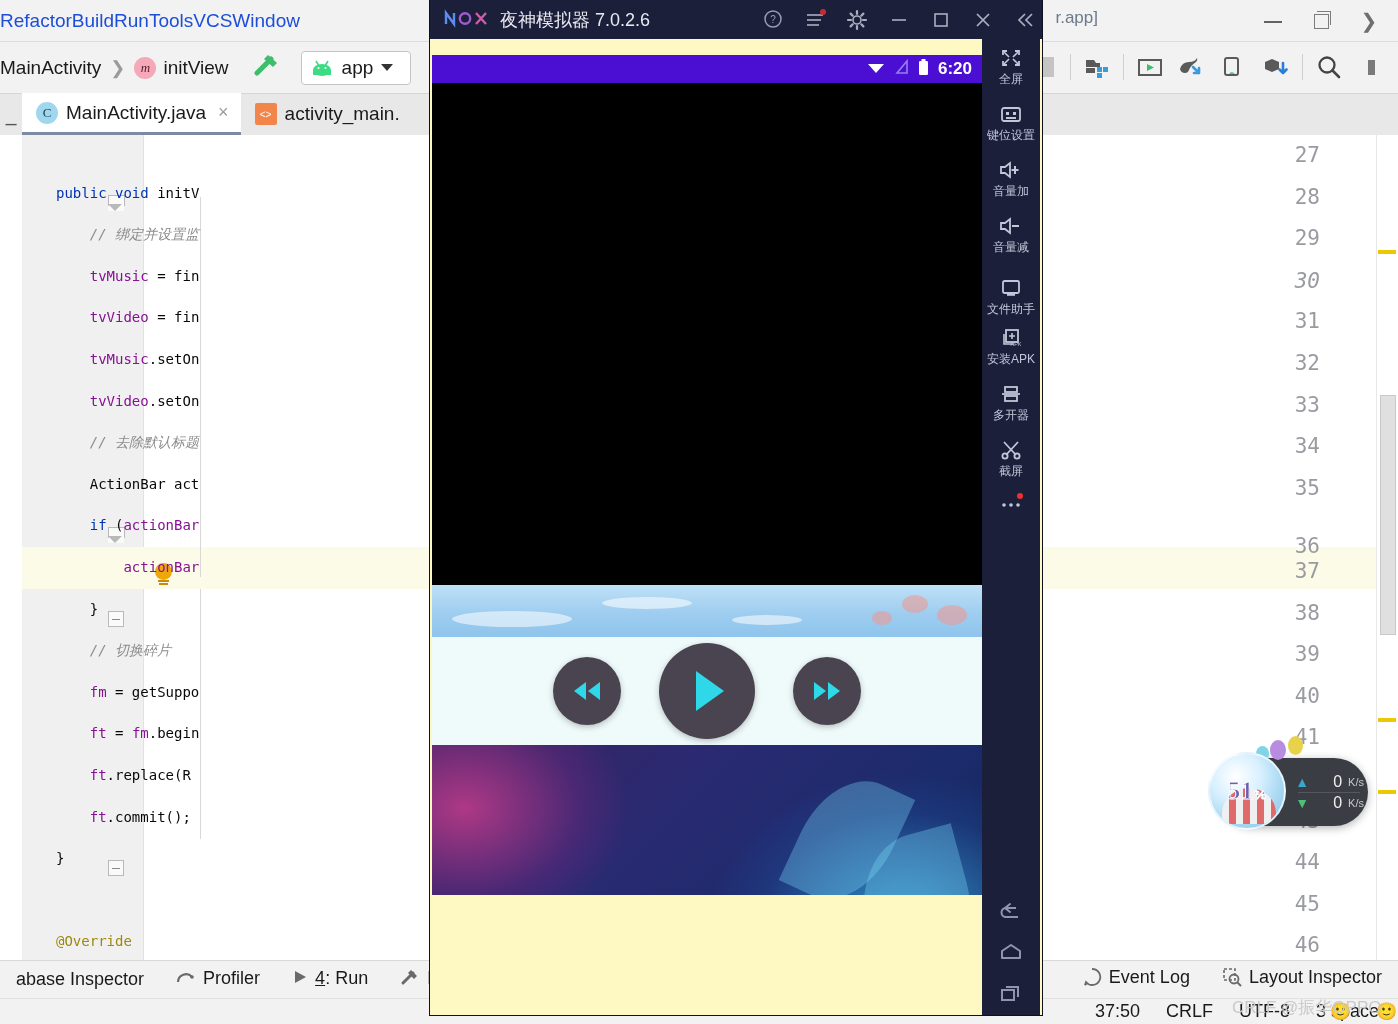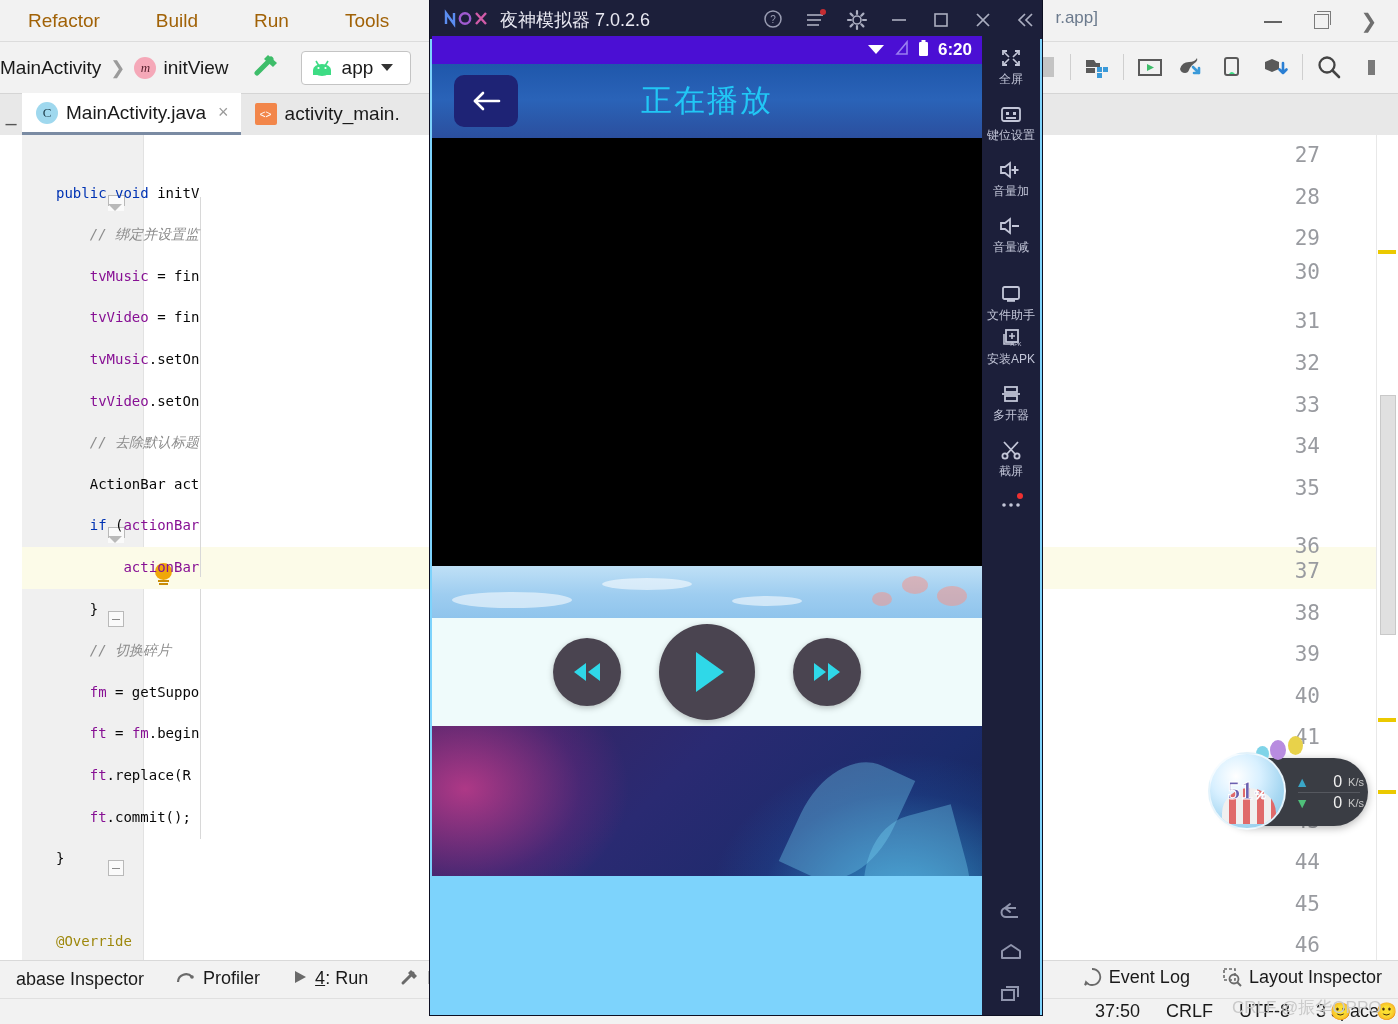--- a/index.html
+++ b/index.html
@@ -14,21 +14,21 @@
   
   .ide { position: absolute; inset: 0; background: #f2f2f2; }
 
   
   .menubar {
     position: absolute; left: 0; top: 0; width: 1398px; height: 41px;
     background: #f2f2f2; display: flex; align-items: center;
     padding-left: 0px; gap: 0px;
   }
   .menu-item {
-    font-size: 19px; color: #a16207; padding: 0 28px; white-space: nowrap;
+    font-size: 19px; color: #1d4ed8; padding: 0 0; white-space: nowrap;
     line-height: 41px;
   }
   .win-title {
     position: absolute; right: 300px; top: 8px;
     font-size: 17px; color: #6b7a8d; white-space: nowrap;
   }
   .win-ctrls {
     position: absolute; right: 8px; top: 0; height: 41px;
     display: flex; align-items: center; gap: 26px; padding-right: 10px;
   }
@@ -154,32 +154,32 @@
   .statusbar {
     position:absolute; left:0; top:998px; width:1398px; height:26px;
     background:#f2f2f2; border-top:1px solid #e0e0e0;
     display:flex; align-items:center; justify-content:flex-end;
     gap:26px; padding-right:10px; font-size:18px; color:#1a1a1a;
   }
 
   
   .nox {
     position:absolute; left:430px; top:0; width:612px; height:1015px;
-    background:#7dd3fc; box-shadow: 0 0 0 1px #0d0f22;
+    background:#fef9c3; box-shadow: 0 0 0 1px #0d0f22;
   }
   .nox-title {
     position:absolute; left:0; top:0; width:612px; height:39px;
     background:#1c1f3a; display:flex; align-items:center; padding-left:14px; gap:10px;
   }
   .nox-logo { font-family:"DejaVu Sans Mono", monospace; font-size:19px; letter-spacing:1px; font-weight:bold; }
   .nox-name { color:#e9e9f2; font-size:18px; }
   .nox-tctrls { position:absolute; right:6px; top:0; height:39px; display:flex; align-items:center; gap:20px; }
   .nt { width:22px; height:22px; position:relative; opacity:.8; }
 
-  .nox-screen { position:absolute; left:2px; top:36px; width:550px; height:840px; background:#000; overflow:hidden; }
+  .nox-screen { position:absolute; left:2px; top:55px; width:550px; height:840px; background:#000; overflow:hidden; }
   .and-status {
     position:absolute; left:0; top:0; width:550px; height:28px; background:#4b0fd4;
     display:flex; align-items:center; justify-content:flex-end; gap:9px; padding-right:10px;
   }
   .and-clock { color:#fff; font-size:17px; font-weight:bold; }
   .appbar {
     position:absolute; left:0; top:28px; width:550px; height:74px;
     background: linear-gradient(180deg,#1f57ab 0%,#2a63b8 48%,#2b4f9e 100%);
     display:flex; align-items:center;
   }
@@ -388,21 +388,21 @@
       </div>
 
       <div id="lines-host">
           <div class="ln" style="top: 8px;">27</div>
           <div class="cline" style="top: 8px;"></div>
           <div class="ln" style="top: 49.6px;">28</div>
           <div class="fold arrow" style="top: 59.6px;"></div>
           <div class="cline" style="top: 49.6px;"><span class="kw">public</span> <span class="kw">void</span> initV</div>
           <div class="ln" style="top: 91.2px;">29</div>
           <div class="cline" style="top: 91.2px;"><span class="cmt">    // 绑定并设置监</span></div>
-          <div class="ln" style="top: 125px;">30</div>
+          <div class="ln" style="top: 134px; font-style: italic;">30</div>
           <div class="cline" style="top: 132.8px;">    <span class="fld">tvMusic</span> = fin</div>
           <div class="ln" style="top: 174.4px;">31</div>
           <div class="cline" style="top: 174.4px;">    <span class="fld">tvVideo</span> = fin</div>
           <div class="ln" style="top: 216px;">32</div>
           <div class="cline" style="top: 216px;">    <span class="fld">tvMusic</span>.setOn</div>
           <div class="ln" style="top: 257.6px;">33</div>
           <div class="cline" style="top: 257.6px;">    <span class="fld">tvVideo</span>.setOn</div>
           <div class="ln" style="top: 299.2px;">34</div>
           <div class="cline" style="top: 299.2px;"><span class="cmt">    // 去除默认标题</span></div>
           <div class="ln" style="top: 340.8px;">35</div>
@@ -590,29 +590,20 @@
         </span>
         <span>
           <svg width="11" height="17" viewBox="0 0 11 17">
               <rect x="3.5" y="0" width="4" height="2" fill="#fff"></rect>
               <rect x="1" y="2" width="9" height="14" rx="1.2" fill="#fff"></rect>
             </svg>
         </span>
         <span class="and-clock">6:20</span>
       </div>
 
-      <div class="appbar">
-        <div class="backbtn">
-          <svg width="34" height="26" viewBox="0 0 34 26">
-            <line x1="30" y1="13" x2="6" y2="13" stroke="#ffffff" stroke-width="2.6" stroke-linecap="round"></line>
-            <path d="M14 5 L6 13 L14 21" stroke="#ffffff" stroke-width="2.6" fill="none" stroke-linecap="round" stroke-linejoin="round"></path>
-          </svg>
-        </div>
-        <div class="appbar-title">正在播放</div>
-      </div>
 
       <div class="videoarea"></div>
 
       <div class="wallstrip">
         <div class="cloud" style="left:20px;top:26px;width:120px;height:16px;"></div>
         <div class="cloud" style="left:170px;top:12px;width:90px;height:12px;"></div>
         <div class="cloud" style="left:300px;top:30px;width:70px;height:10px;"></div>
         <div class="blossom" style="left:470px;top:10px;width:26px;height:18px;"></div>
         <div class="blossom" style="left:505px;top:20px;width:30px;height:20px;"></div>
         <div class="blossom" style="left:440px;top:26px;width:20px;height:14px;"></div>
@@ -682,21 +673,21 @@
       <div class="side-item" style="top:176px">
         <div class="side-icon">
           <svg width="26" height="20" viewBox="0 0 26 20">
             <path d="M3 7 L7 7 L12 3 L12 17 L7 13 L3 13 Z" fill="none" stroke="#c3c6d8" stroke-width="1.8"></path>
             <path d="M14 10 L21 10" stroke="#c3c6d8" stroke-width="2"></path>
           </svg>
         </div>
         <div class="side-label">音量减</div>
       </div>
 
-      <div class="side-item" style="top:244px">
+      <div class="side-item" style="top:238px">
         <div class="side-icon">
           <svg width="24" height="20" viewBox="0 0 24 20">
             <rect x="4" y="3" width="16" height="12" rx="1.5" fill="none" stroke="#c3c6d8" stroke-width="1.8"></rect>
             <rect x="8" y="16" width="8" height="1.8" fill="#c3c6d8"></rect>
           </svg>
         </div>
         <div class="side-label">文件助手</div>
       </div>
 
       <div class="side-item" style="top:288px">

